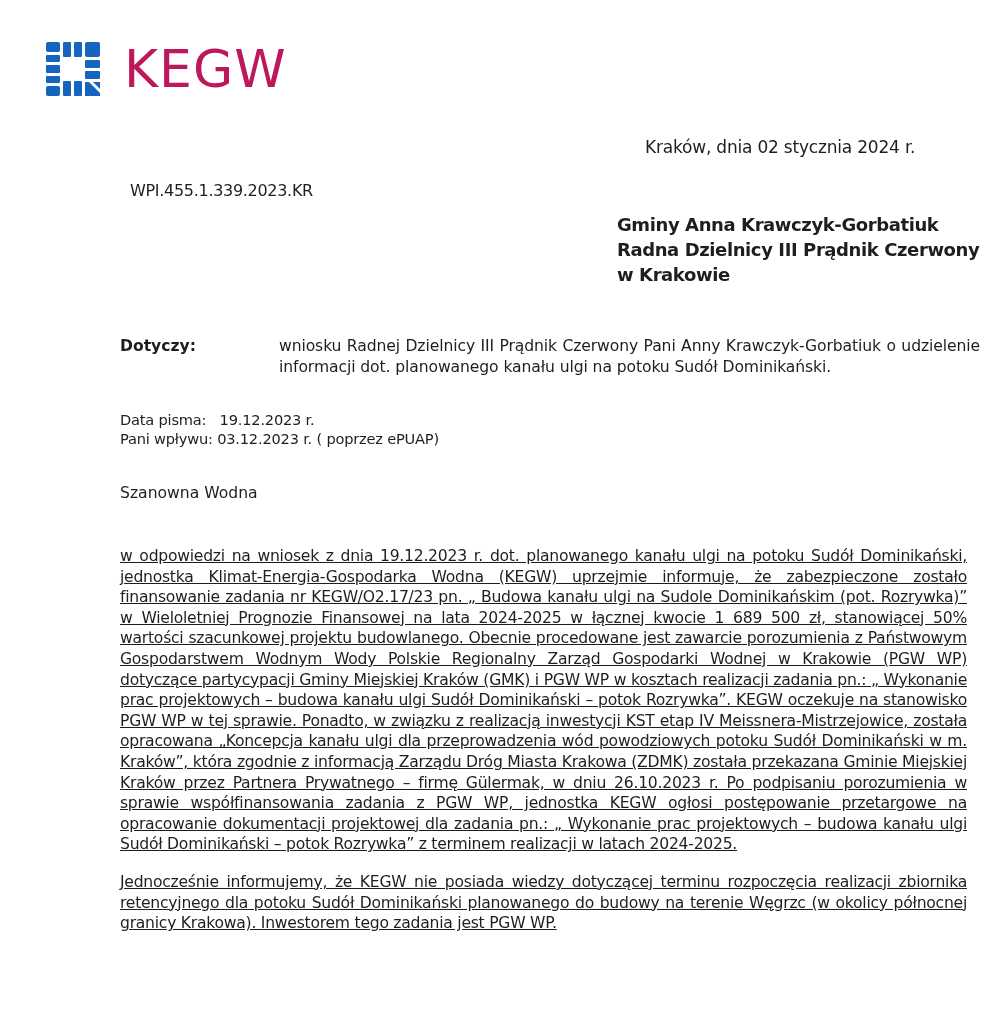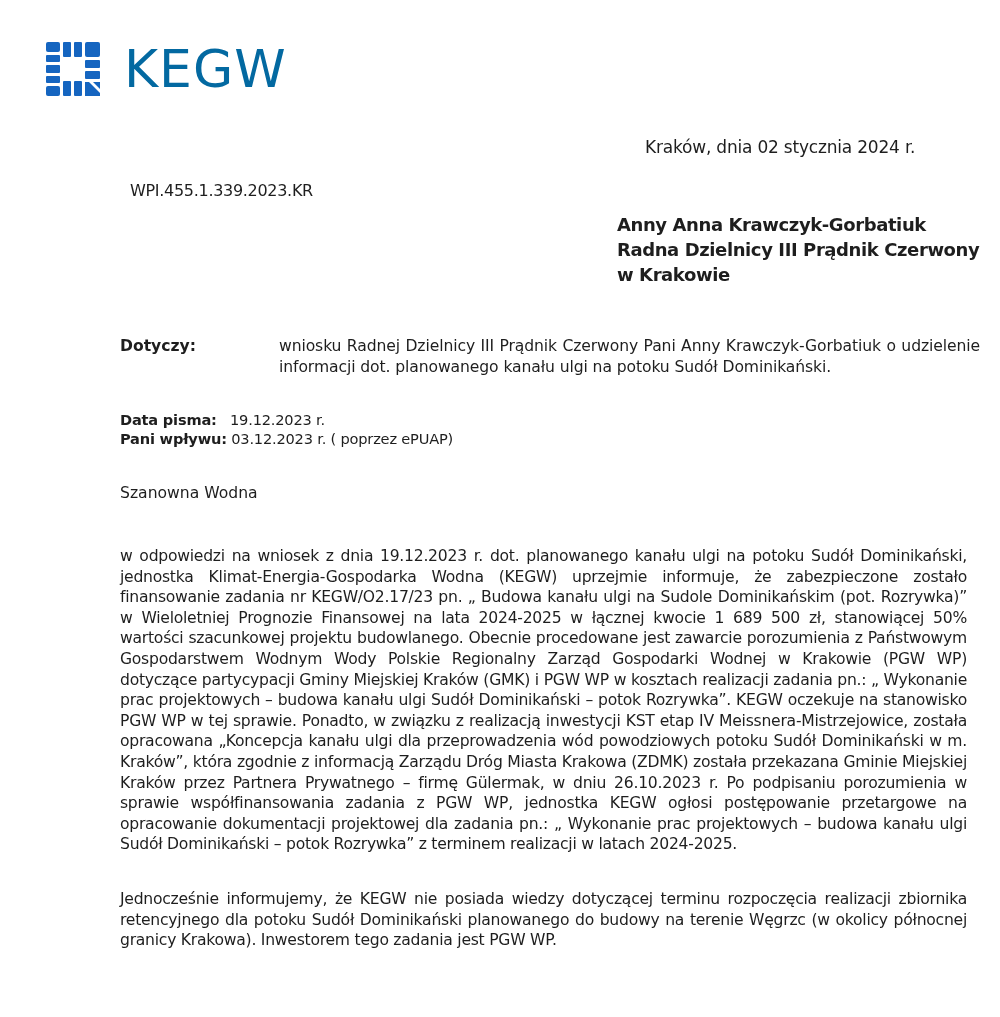--- a/index.html
+++ b/index.html
@@ -23,21 +23,21 @@
       align-items: center;
     }
     .logo-mark {
       width: 58px;
       height: 58px;
       margin-right: 22px;
     }
     .logo-text {
       font-family: "DejaVu Sans", sans-serif;
       font-size: 52px;
-      color: #0369a1;
+      color: #be185d;
       letter-spacing: 1px;
       line-height: 1;
       font-weight: normal;
     }
     .place-date {
       position: absolute;
       left: 645px;
       top: 107px;
       font-size: 17px;
       letter-spacing: -0.2px;
@@ -83,43 +83,44 @@
       margin-left: 20px;
     }
     .dates {
       position: absolute;
       left: 120px;
       top: 410px;
       font-size: 14.6px;
       line-height: 19px;
       letter-spacing: -0.2px;
     }
-    .dates .lbl { font-weight: bold; margin-top: 29px; }
+    .dates .lbl { font-weight: normal; margin-top: 29px; }
     .dates .row { white-space: pre; }
     .greeting {
       position: absolute;
       left: 120px;
       top: 484px;
       font-size: 15.6px;
     }
     .body-text {
       position: absolute;
       left: 120px;
       top: 546px;
       width: 847px;
       font-size: 15.6px;
       line-height: 20.6px;
       text-align: justify;
       letter-spacing: -0.25px;
     }
     .body-text p {
       margin: 0;
+      text-decoration: underline;
     }
     .body-text p + p {
-      margin-top: 34px;
+      margin-top: 17px;
     }
   </style>
 </head>
 <body>
 
 <div class="logo">
   <svg class="logo-mark" viewBox="0 0 58 58">
     <g fill="#1565c0">
 
       <rect x="2" y="2" width="14" height="10" rx="2"></rect>
@@ -142,21 +143,21 @@
     </g>
   </svg>
   <span class="logo-text">KEGW</span>
 </div>
 
 <div class="place-date">Kraków, dnia 02 stycznia 2024 r.</div>
 
 <div class="reference">WPI.455.1.339.2023.KR</div>
 
 <div class="recipient">
-  <div>Anny Anna Krawczyk-Gorbatiuk</div>
+  <div>Gminy Anna Krawczyk-Gorbatiuk</div>
   <div>Radna Dzielnicy III Prądnik Czerwony</div>
   <div>w Krakowie</div>
 </div>
 
 <div class="subject">
   <span class="subject-label">Dotyczy:</span>
   <span class="subject-text">wniosku Radnej Dzielnicy III Prądnik Czerwony Pani Anny Krawczyk-Gorbatiuk o udzielenie informacji dot. planowanego kanału ulgi na potoku Sudół Dominikański.</span>
 </div>
 
 <div class="dates">

